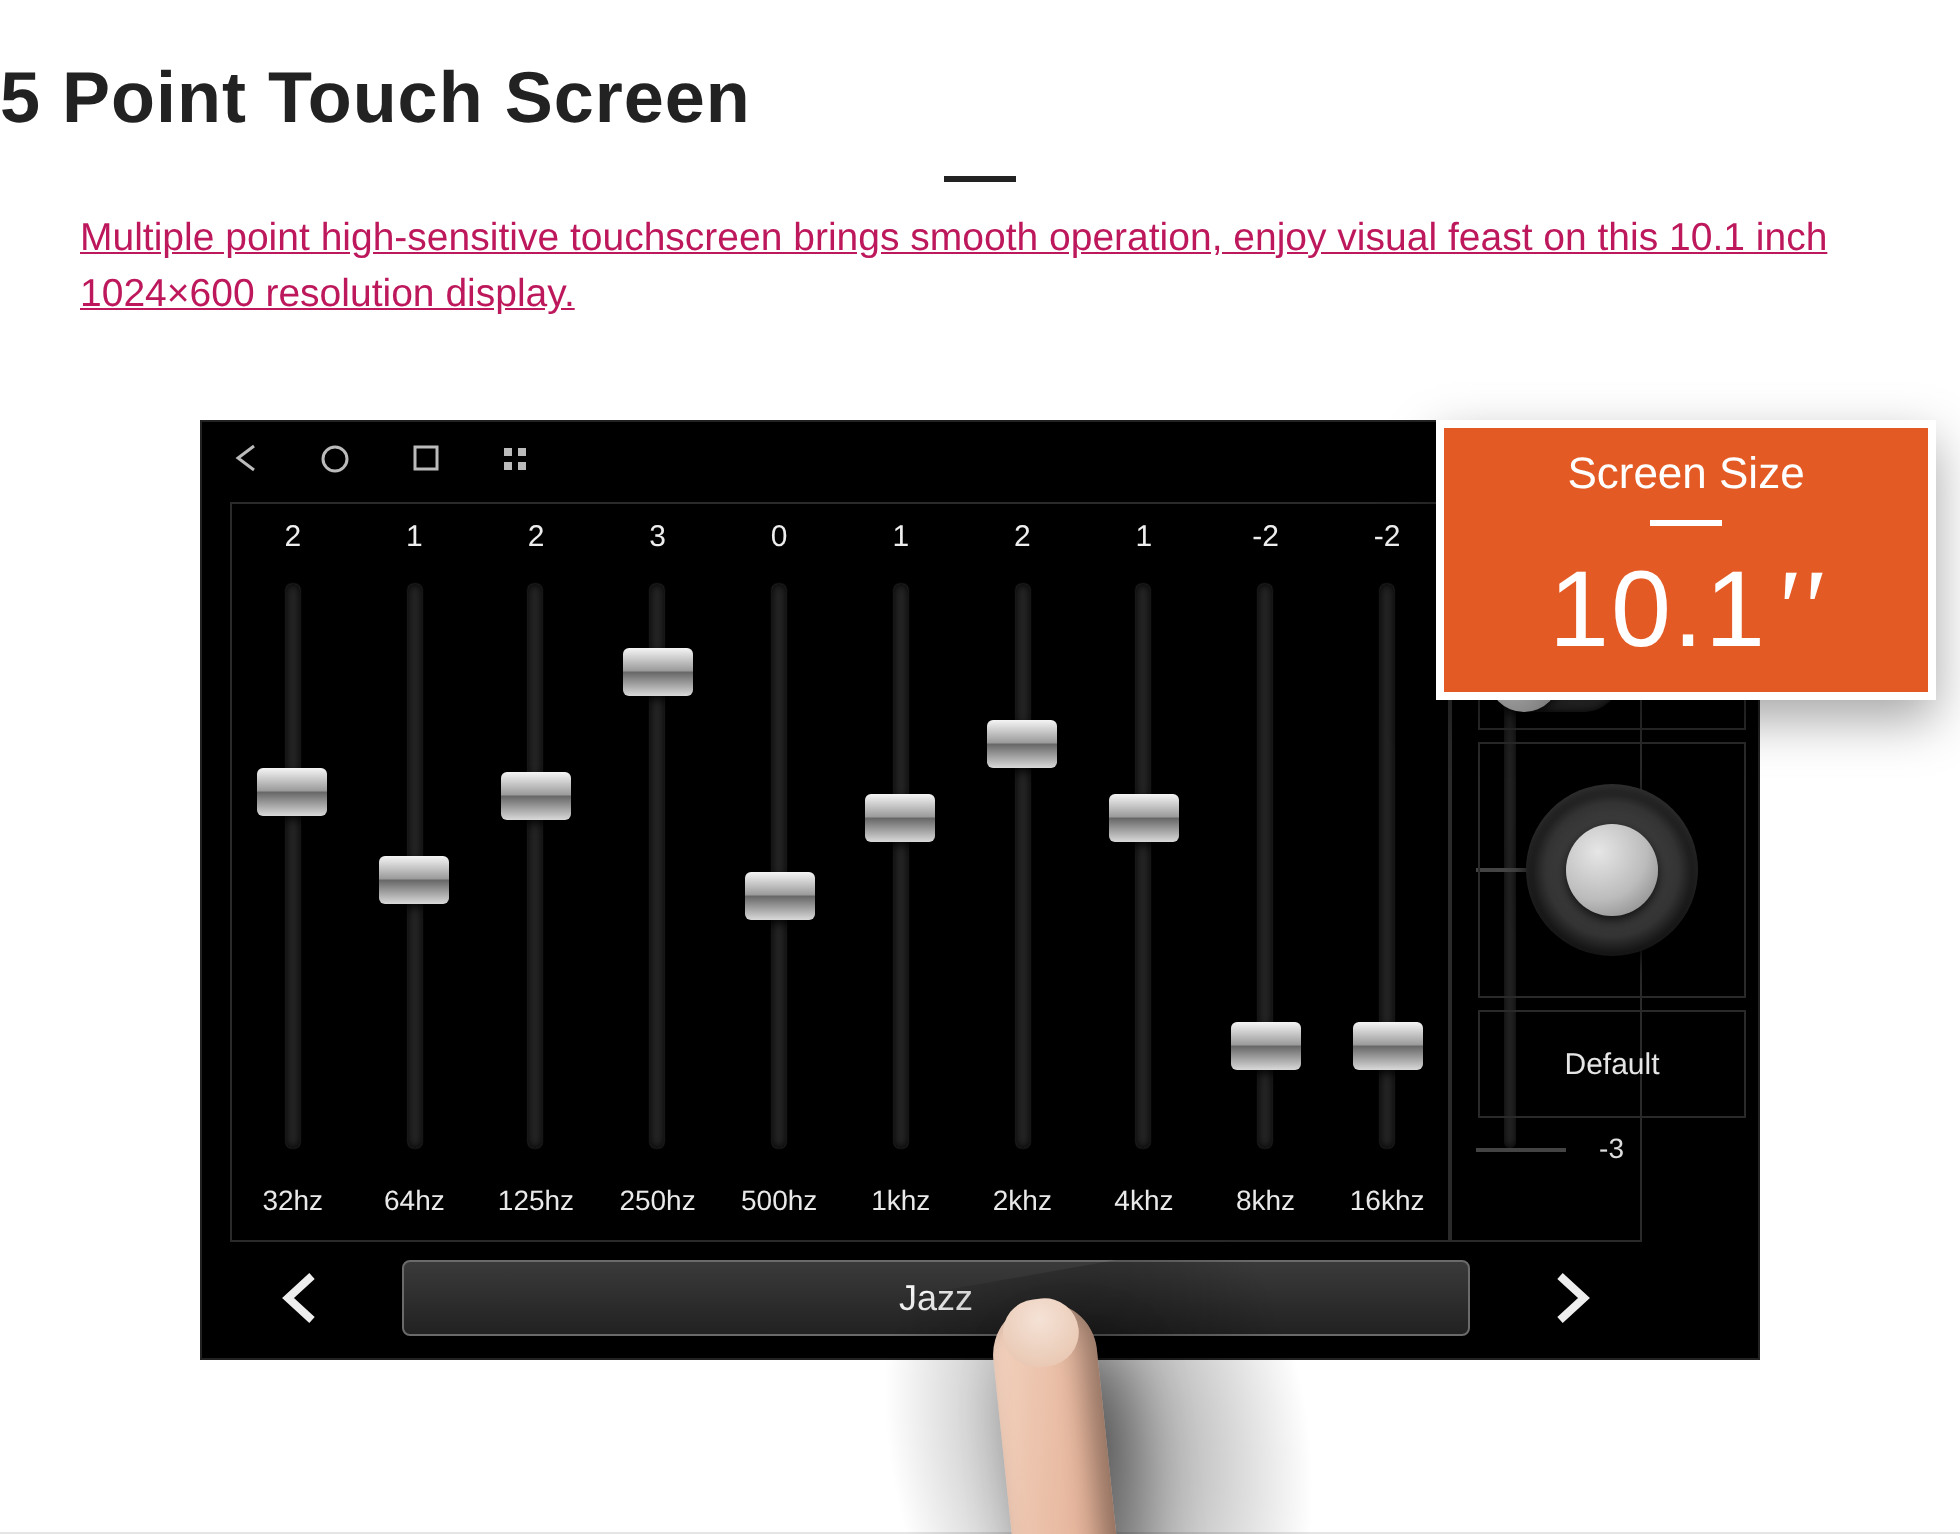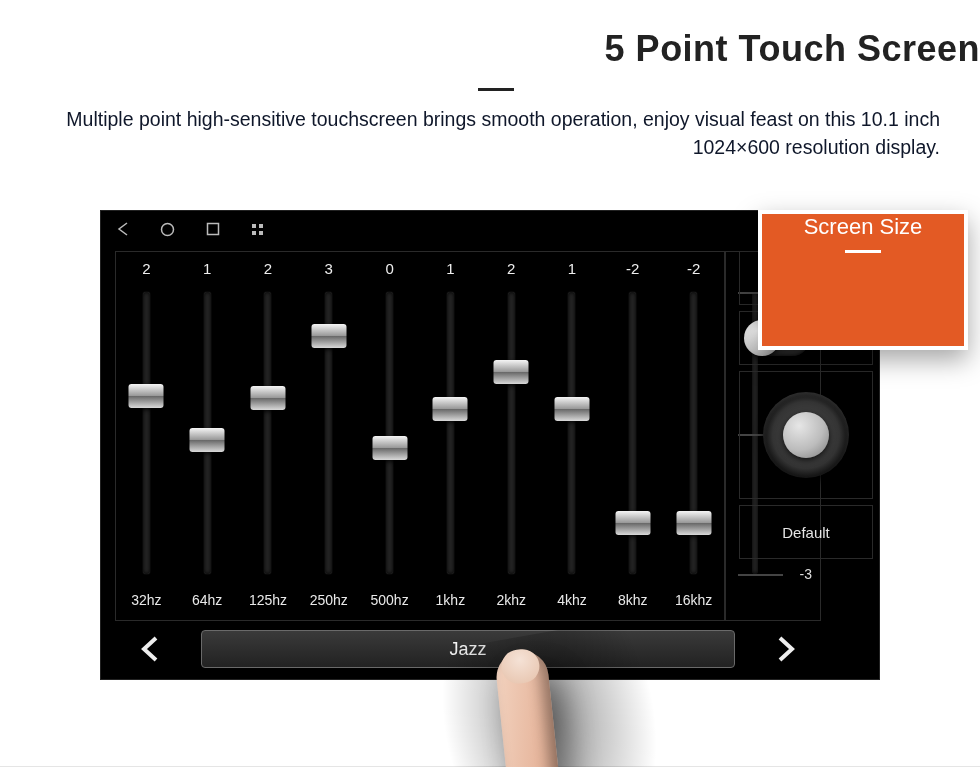--- a/index.html
+++ b/index.html
@@ -1,21 +1,21 @@
 <!DOCTYPE html>
 <html><head>
 <meta charset="utf-8">
 <style>
   *{box-sizing:border-box;margin:0;padding:0;}
   html,body{width:980px;height:767px;overflow:hidden;font-family:Arial,Helvetica,sans-serif;background:#fff;}
   .page{width:980px;height:767px;position:relative;background:#fff;border-bottom:1px solid #e5e5e5;padding-top:28px;}
-  .title-block{text-align:right;margin-bottom:14px;padding-left:12px;}
+  .title-block{text-align:left;margin-bottom:14px;}
   .title{font-size:36px;font-weight:700;color:#222;letter-spacing:0.5px;}
   .divider{width:36px;height:3px;background:#222;margin:18px auto 0;}
-  .subtitle{font-size:19.5px;color:#0f172a;text-align:right;line-height:1.45;margin:14px auto 30px;max-width:900px;}
+  .subtitle{font-size:19.5px;color:#be185d;text-align:left;line-height:1.45;margin:14px auto 30px;max-width:900px;text-decoration:underline;}
   
   .device{position:absolute;left:100px;top:210px;width:780px;height:470px;background:#000;border:1px solid #222;overflow:visible;}
   .statusbar{height:36px;width:100%;display:flex;align-items:center;color:#bbb;font-size:14px;padding:0 14px;gap:28px;}
   .status-left{display:flex;align-items:center;gap:30px;}
   .status-right{margin-left:auto;display:flex;align-items:center;gap:14px;}
   .nav-icon{width:15px;height:15px;display:inline-flex;align-items:center;justify-content:center;}
   .eq-area{position:absolute;left:14px;top:40px;width:610px;height:370px;border:1px solid #2a2a2a;}
   .columns{display:flex;height:100%;}
   .bandcol{flex:1;position:relative;display:flex;flex-direction:column;align-items:center;}
   .band-val{position:absolute;top:8px;font-size:15px;color:#eee;}
@@ -42,21 +42,21 @@
   .toggle{width:64px;height:36px;border-radius:20px;background:#2b2b2b;box-shadow:inset 0 0 4px #000;position:relative;}
   .toggle .knob{width:36px;height:36px;border-radius:50%;
     background:radial-gradient(circle at 35% 30%,#fff,#cfcfcf 55%,#888);position:absolute;left:-2px;top:0;box-shadow:0 2px 6px rgba(0,0,0,.8);}
   .rbox.joy{height:128px;}
   .joystick{width:86px;height:86px;border-radius:50%;
     background:radial-gradient(circle at 50% 50%,#555 0%,#333 55%,#111 70%);
     box-shadow:0 4px 10px rgba(0,0,0,.9),inset 0 2px 4px rgba(255,255,255,.15);position:relative;}
   .joystick::after{content:"";position:absolute;inset:20px;border-radius:50%;
     background:radial-gradient(circle at 35% 30%,#e6e6e6,#bcbcbc 55%,#7a7a7a);box-shadow:0 2px 6px rgba(0,0,0,.8);}
   
-  .badge{position:absolute;top:210px;right:12px;width:210px;height:140px;border:4px solid #fff;background:#e35a24;box-shadow:0 10px 24px rgba(0,0,0,.35);color:#fff;display:flex;flex-direction:column;align-items:center;gap:10px;}
+  .badge{position:absolute;top:210px;right:12px;width:250px;height:140px;border:4px solid #fff;background:#e35a24;box-shadow:0 10px 24px rgba(0,0,0,.35);color:#fff;display:flex;flex-direction:column;align-items:center;justify-content:center;gap:10px;}
   .badge-title{font-size:22px;font-weight:400;}
   .badge-div{width:36px;height:3px;background:#fff;}
   .badge-val{font-size:54px;font-weight:400;letter-spacing:1px;}
   .badge-val .inch{font-family:'Times New Roman',serif;font-style:italic;font-size:56px;margin-left:2px;}
   
   .hand{position:absolute;left:320px;top:438px;width:260px;height:330px;transform:rotate(-6deg);pointer-events:none;}
   .finger{position:absolute;left:90px;top:0;width:52px;height:230px;border-radius:26px;
     background:linear-gradient(100deg,#f3d4c1,#e7b79e 55%,#d29d82);
     box-shadow:-8px 0 14px rgba(0,0,0,.35) inset, 12px 22px 30px rgba(0,0,0,.4);}
   .finger::before{content:"";position:absolute;top:-2px;left:6px;width:38px;height:34px;border-radius:18px;
@@ -238,15 +238,18 @@
     <div class="shadow"></div>
     <div class="hand">
       <div class="finger"></div>
 
     </div>
   </div>
 
   <div class="badge">
     <div class="badge-title">Screen Size</div>
     <div class="badge-div"></div>
+    <div class="badge-val">
+      <span>10.1</span><span class="inch">''</span>
+    </div>
   </div>
 
 </div>
 
 </body></html>

